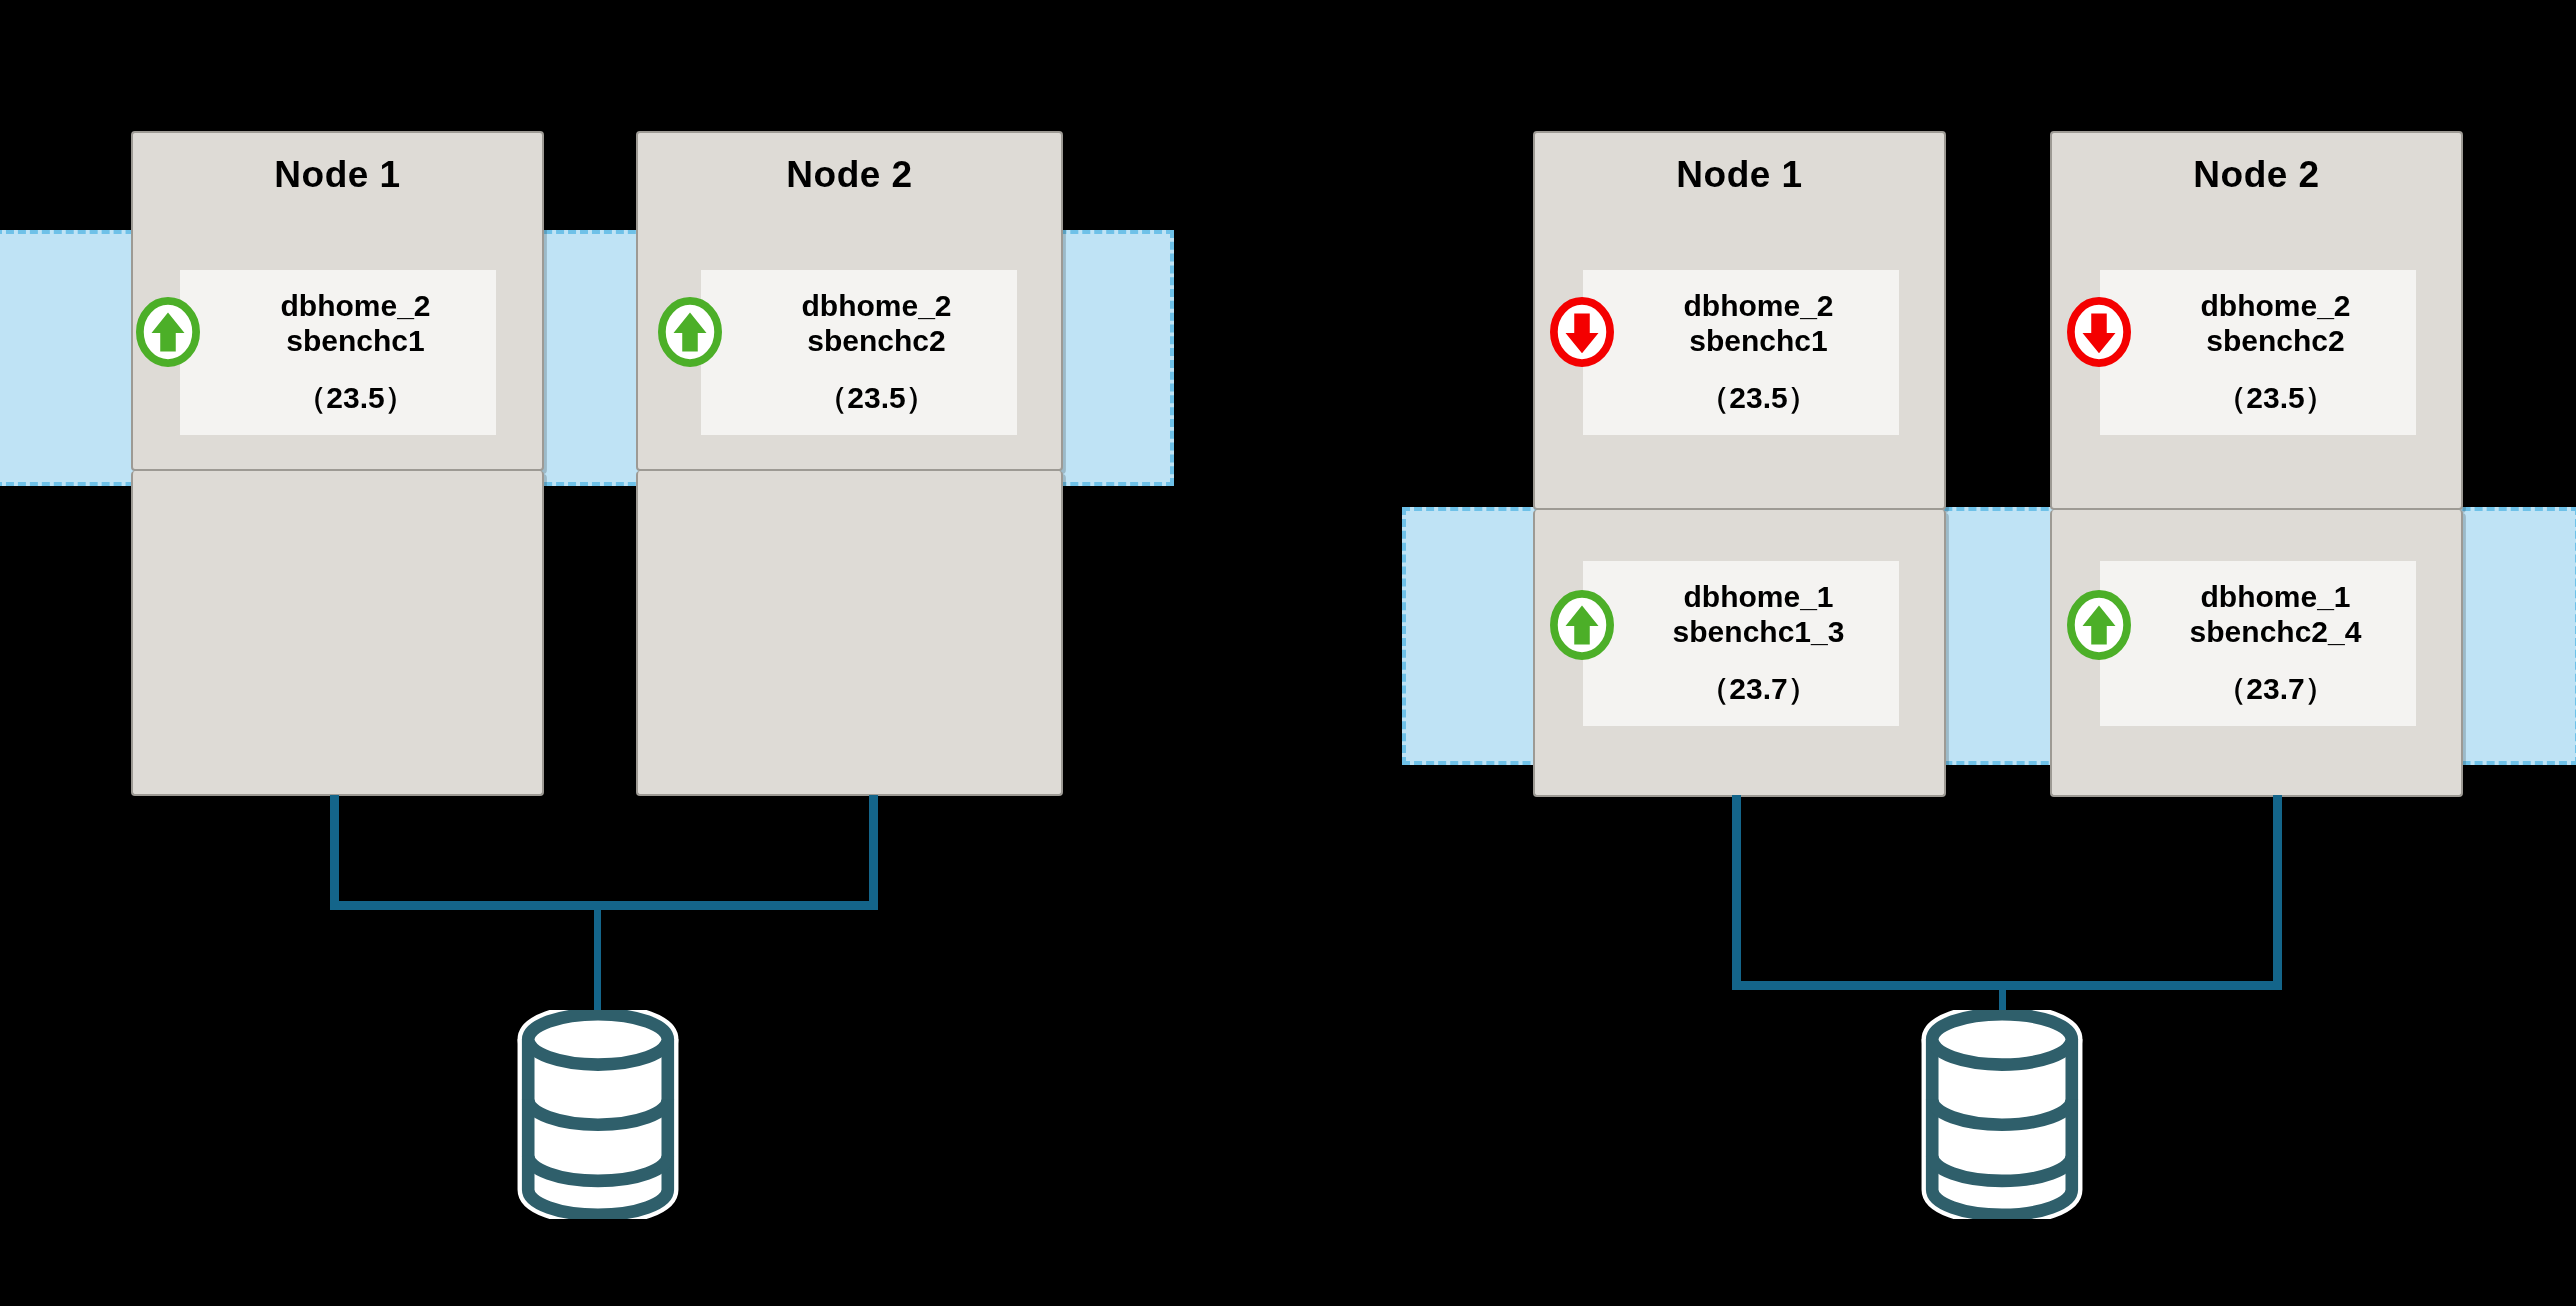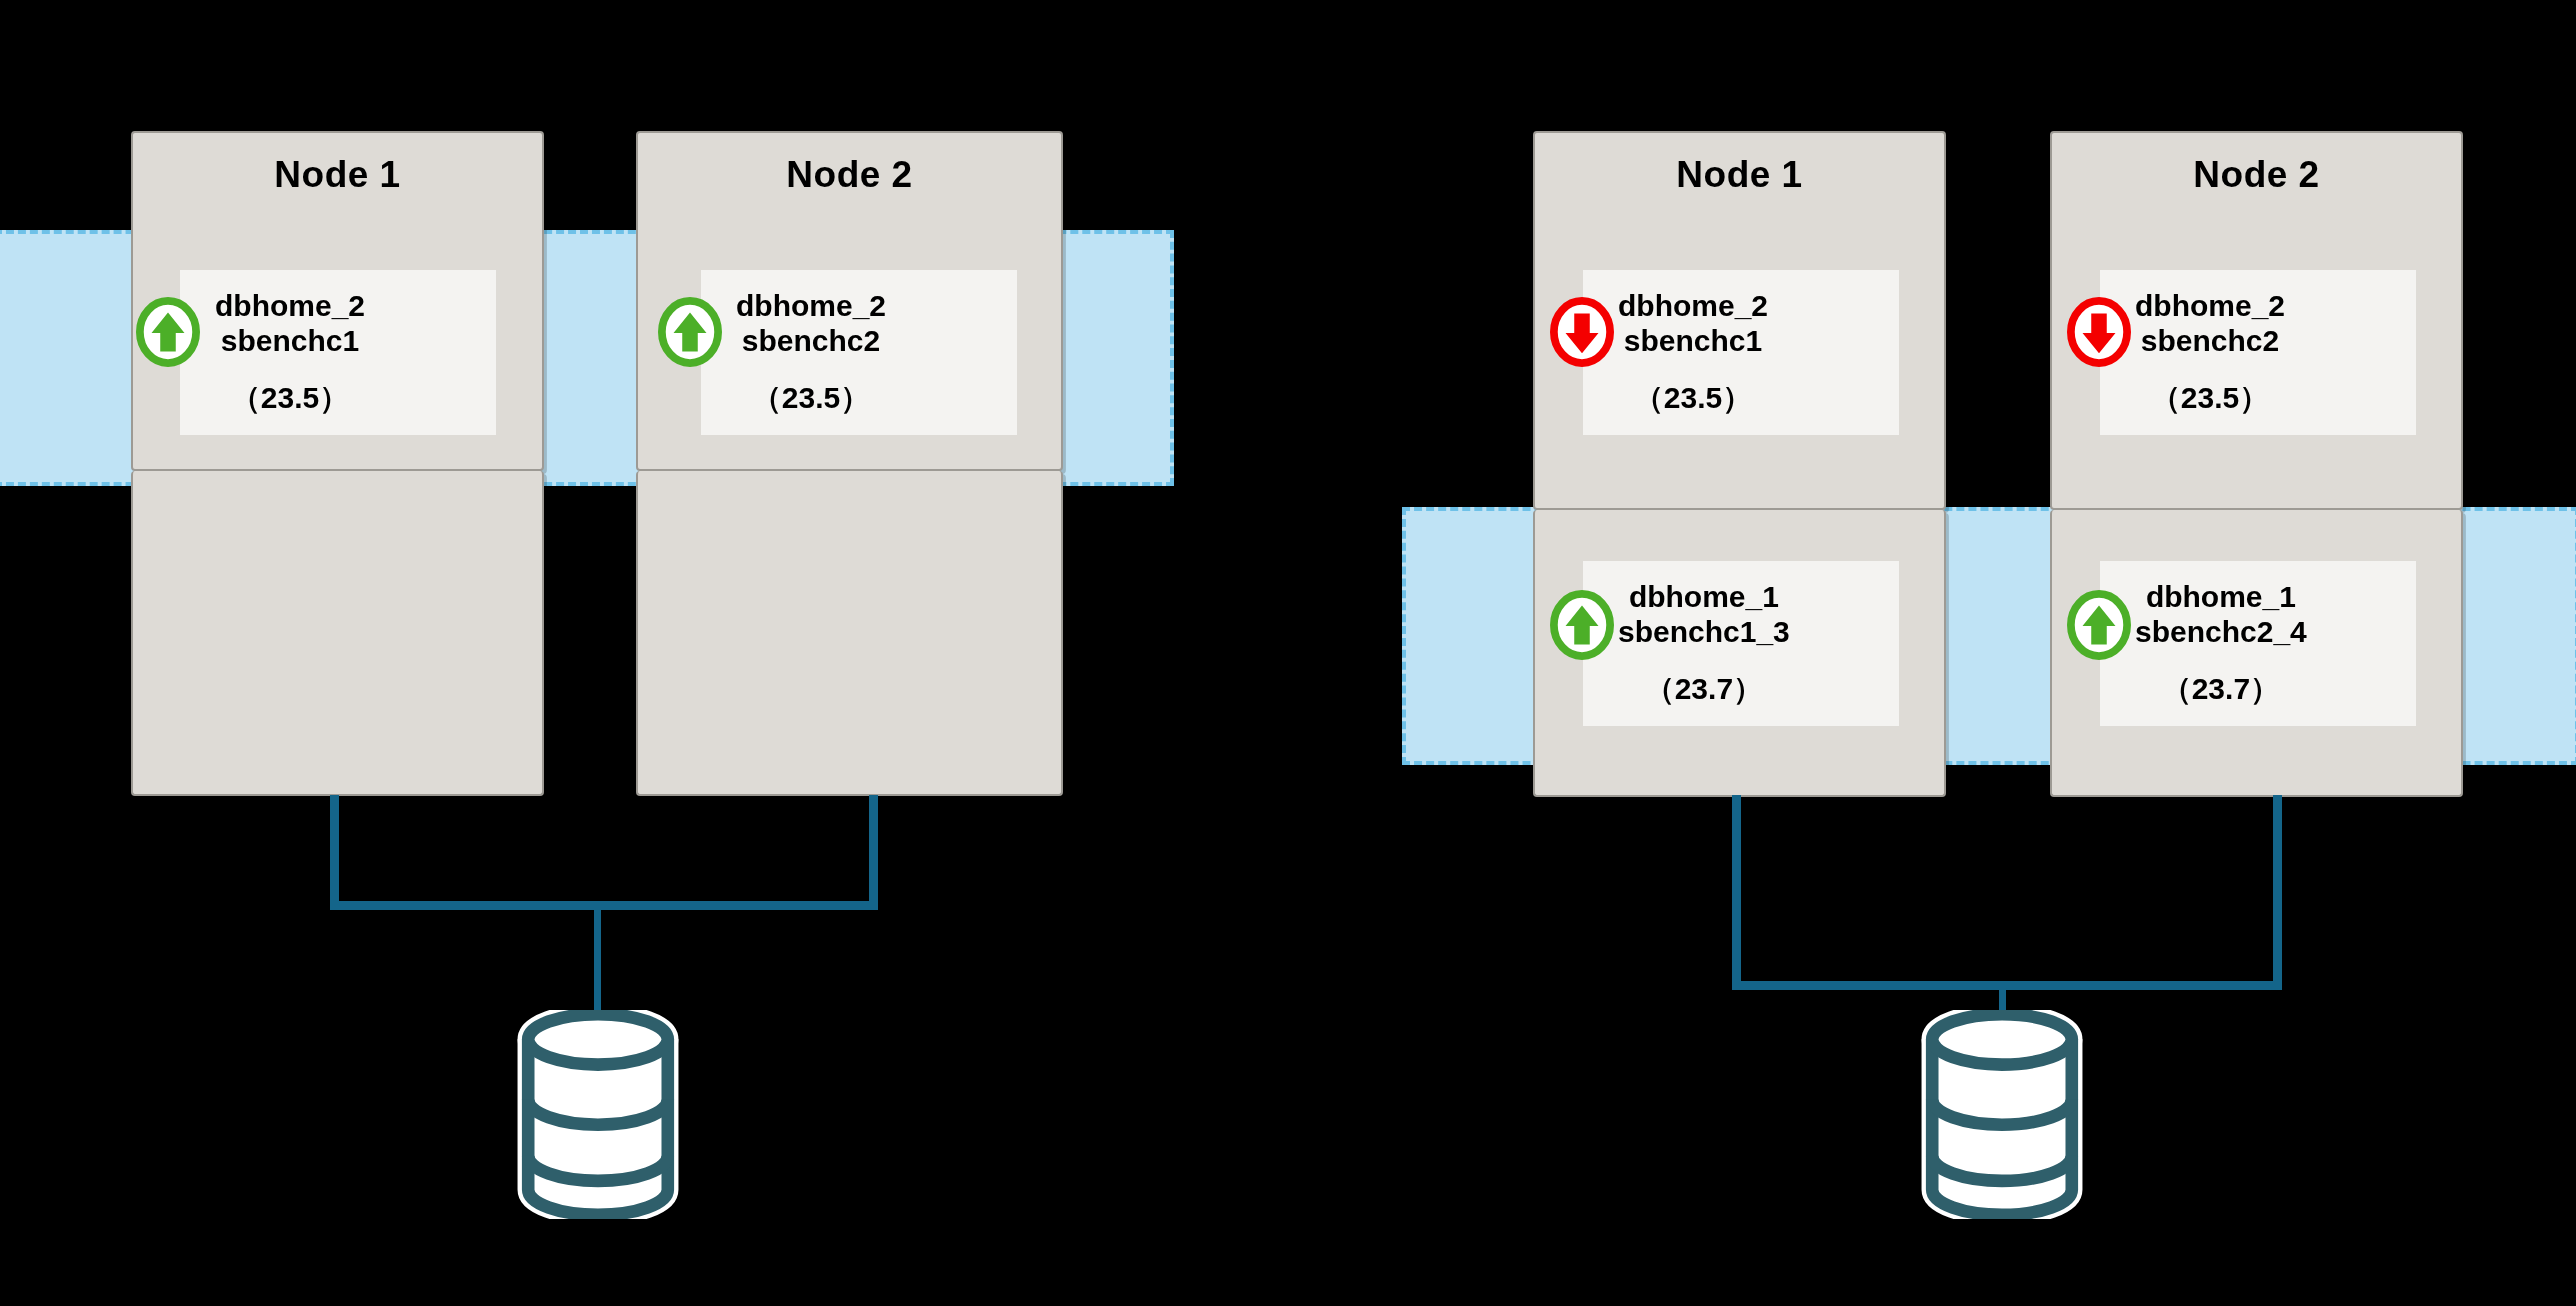--- a/index.html
+++ b/index.html
@@ -48,20 +48,21 @@
   }
 
   
   .svcbox {
     position: absolute;
     background: #f4f3f1;
     box-sizing: border-box;
     z-index: 4;
     display: flex;
     align-items: center;
+    justify-content: center;
   }
   .svc-text {
     text-align: center;
     font-size: 30px;
     font-weight: bold;
     color: #000000;
     line-height: 1.16;
     padding-left: 35px;
     white-space: nowrap;
   }

